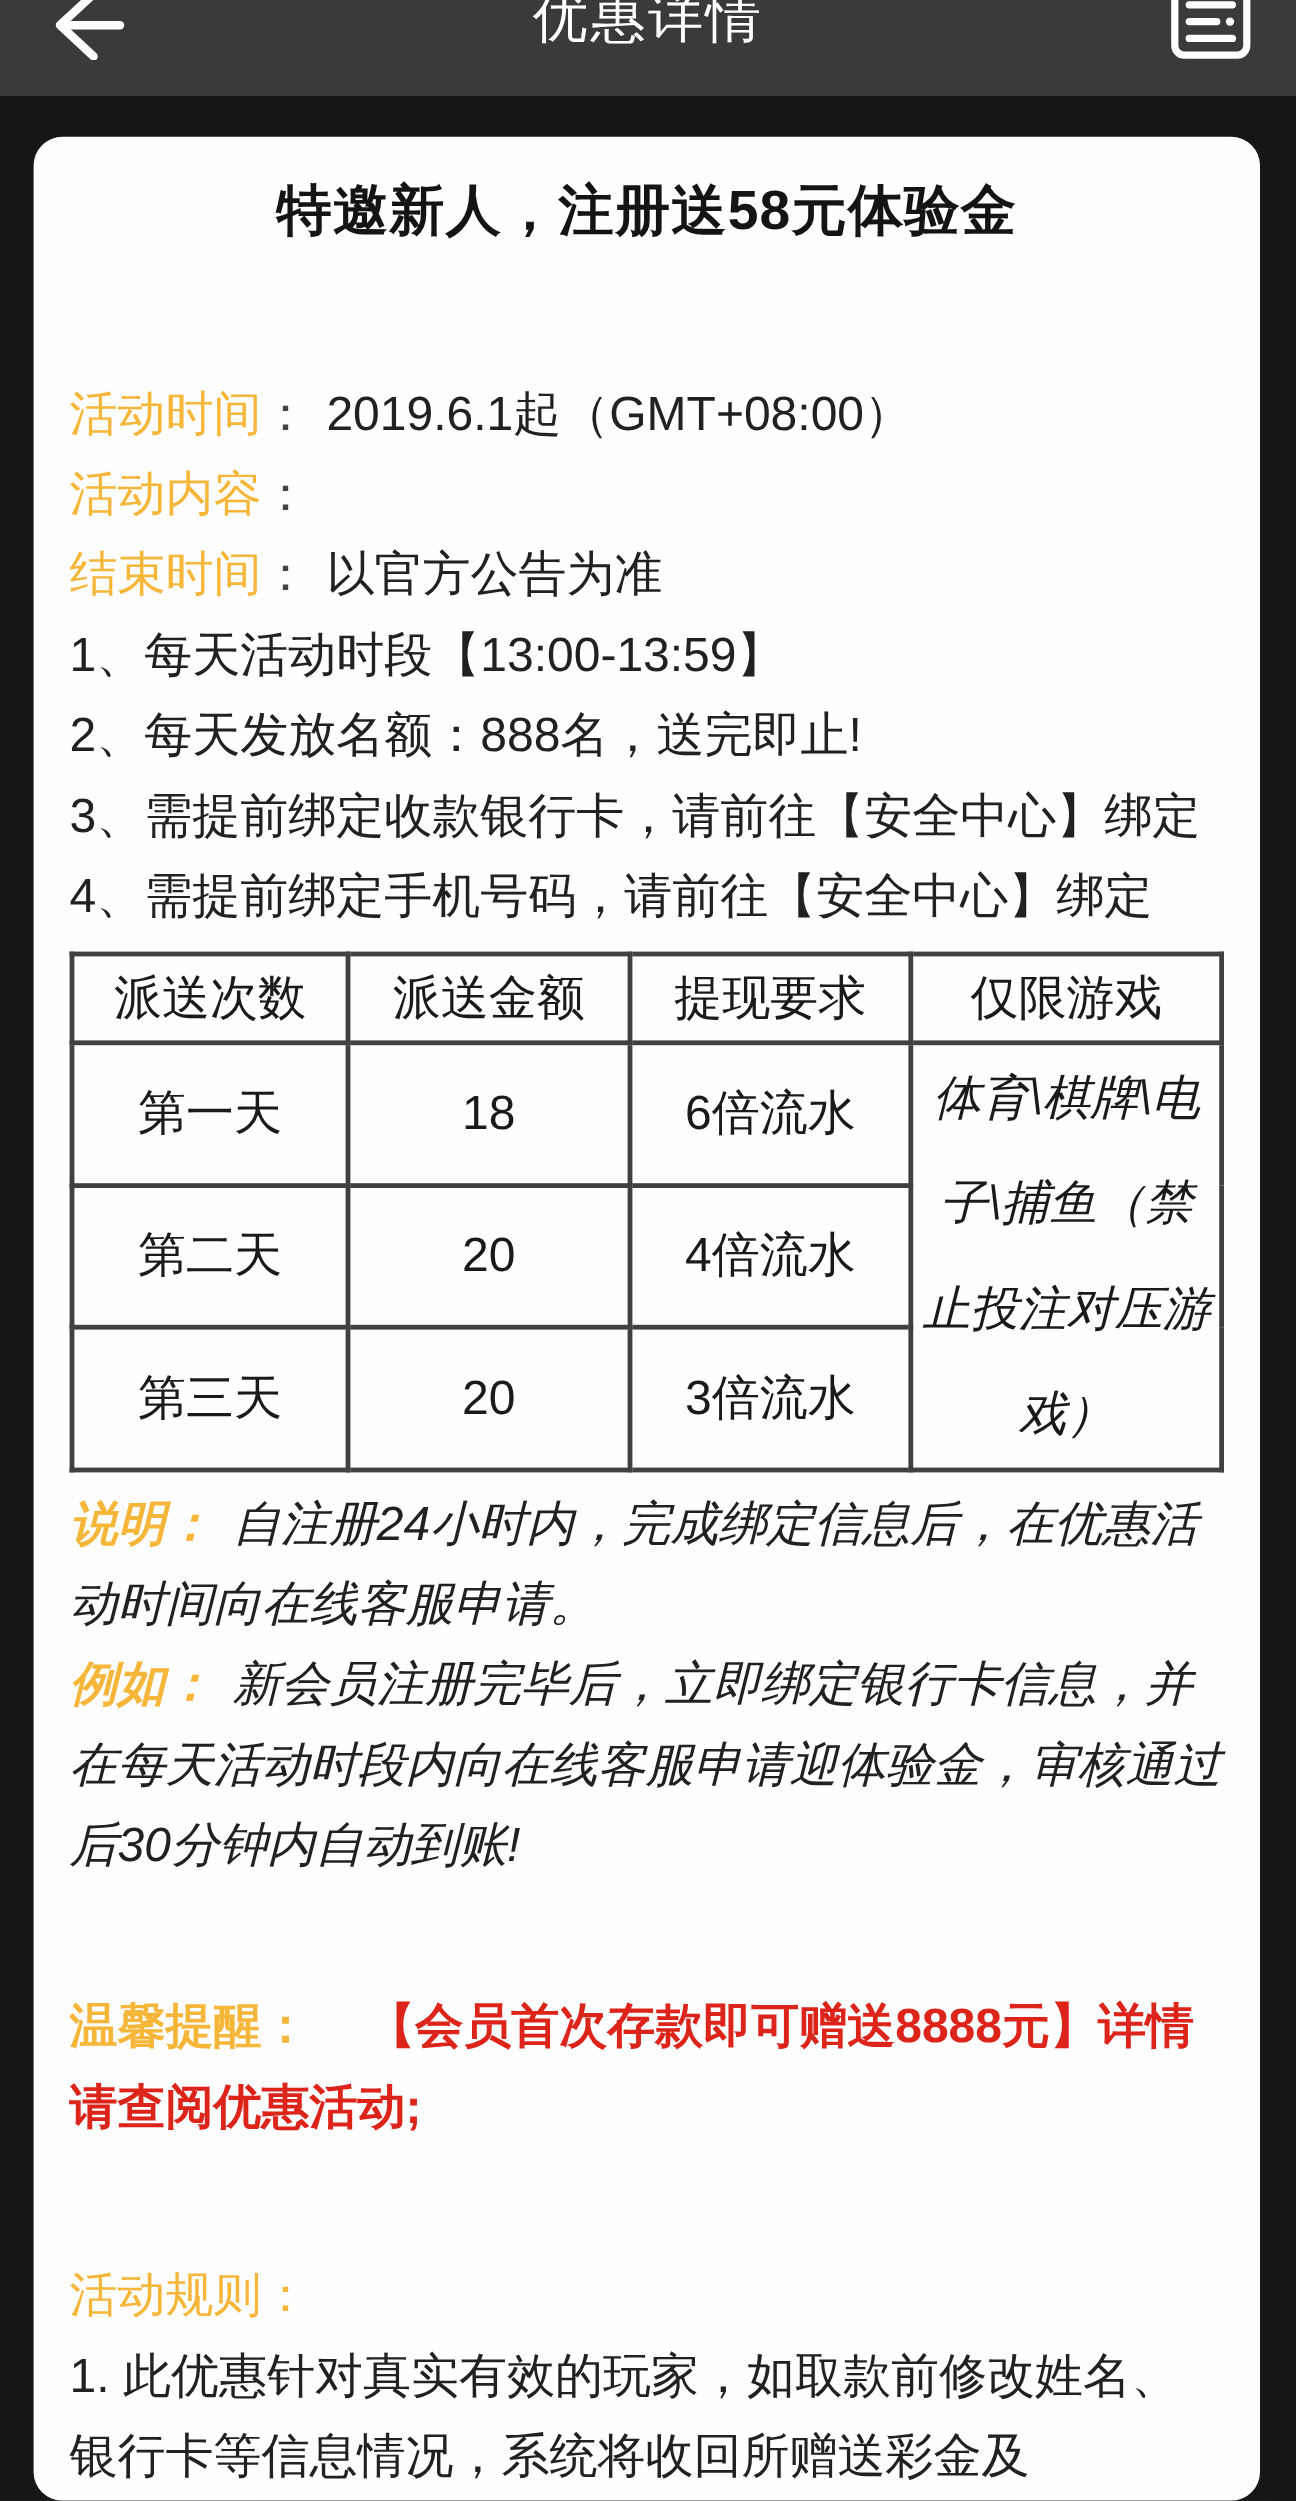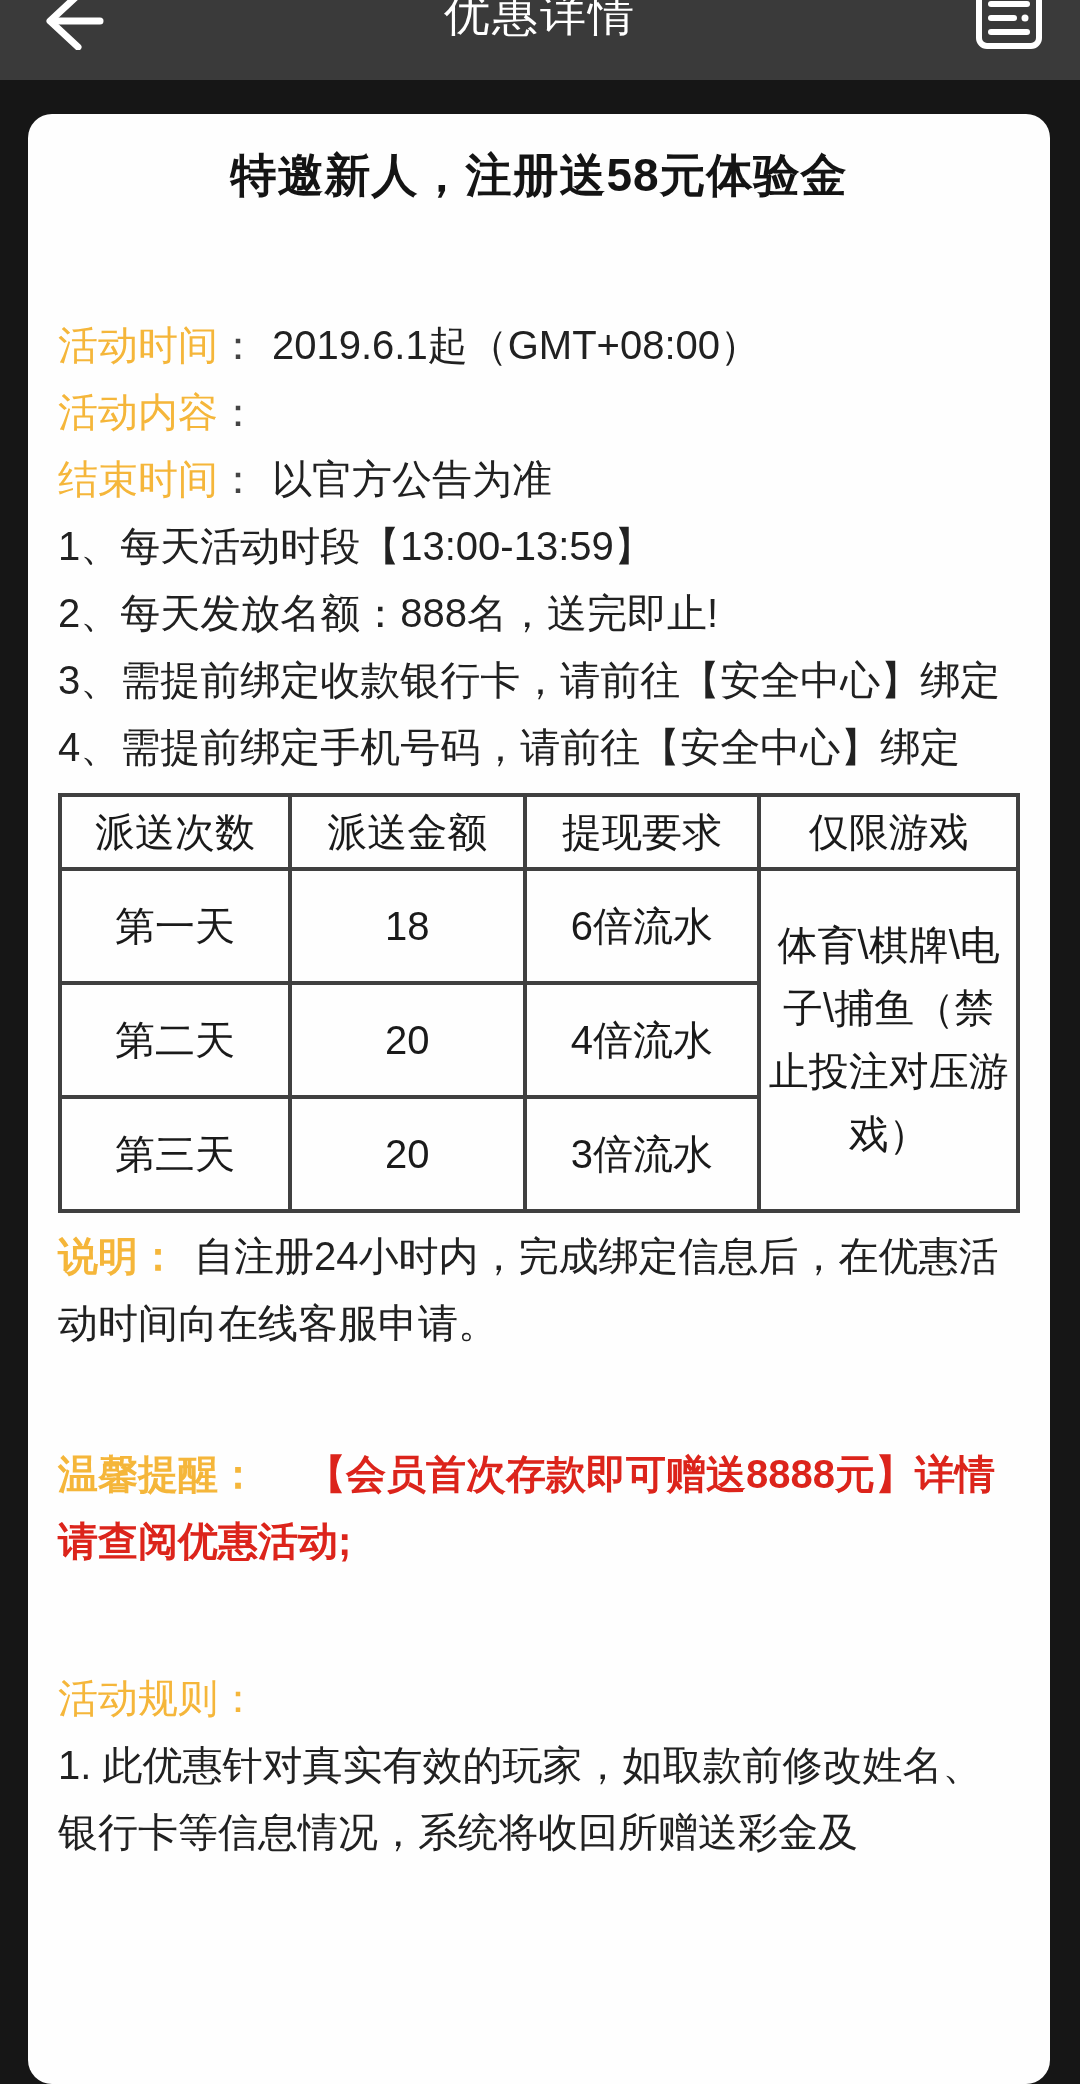--- a/index.html
+++ b/index.html
@@ -94,26 +94,27 @@
   table.promo-table td {
     border: 4px solid #404040;
     text-align: center;
     vertical-align: middle;
     padding: 0 4px;
     font-weight: 400;
   }
   table.promo-table th { height: 70px; }
   table.promo-table td { height: 110px; }
   td.games-cell {
-    line-height: 63px;
+    line-height: 88px;
     word-break: break-all;
     padding: 0 10px;
-  }
-
-  .notes { margin-top: 10px; }
+    font-style: italic;
+  }
+
+  .notes { margin-top: 10px; font-style: italic; }
   .reminder {
     margin-top: 84px;
     color: #dc241b;
     font-weight: 700;
   }
   .reminder .note-label { margin-right: 48px; }
   .rules-head { margin-top: 90px; }
   .rules-item { margin-top: 0; }
 </style>
 </head>
@@ -185,20 +186,21 @@
       <tr>
         <td>第三天</td>
         <td>20</td>
         <td>3倍流水</td>
       </tr>
     </tbody>
       </table>
 
     <div class="notes">
       <p><span class="note-label">说明：</span><span>自注册24小时内，完成绑定信息后，在优惠活动时间向在线客服申请。</span></p>
+      <p><span class="note-label">例如：</span><span>新会员注册完毕后，立即绑定银行卡信息，并在每天活动时段内向在线客服申请迎体验金，审核通过后30分钟内自动到账!</span></p>
     </div>
 
     <p class="reminder"><span class="note-label">温馨提醒：</span><span>【会员首次存款即可赠送8888元】详情请查阅优惠活动;</span></p>
 
     <p class="rules-head"><span class="label-y">活动规则：</span></p>
 
     <p class="rules-item">1. 此优惠针对真实有效的玩家，如取款前修改姓名、银行卡等信息情况，系统将收回所赠送彩金及</p>
 
   </div>
 </div>

